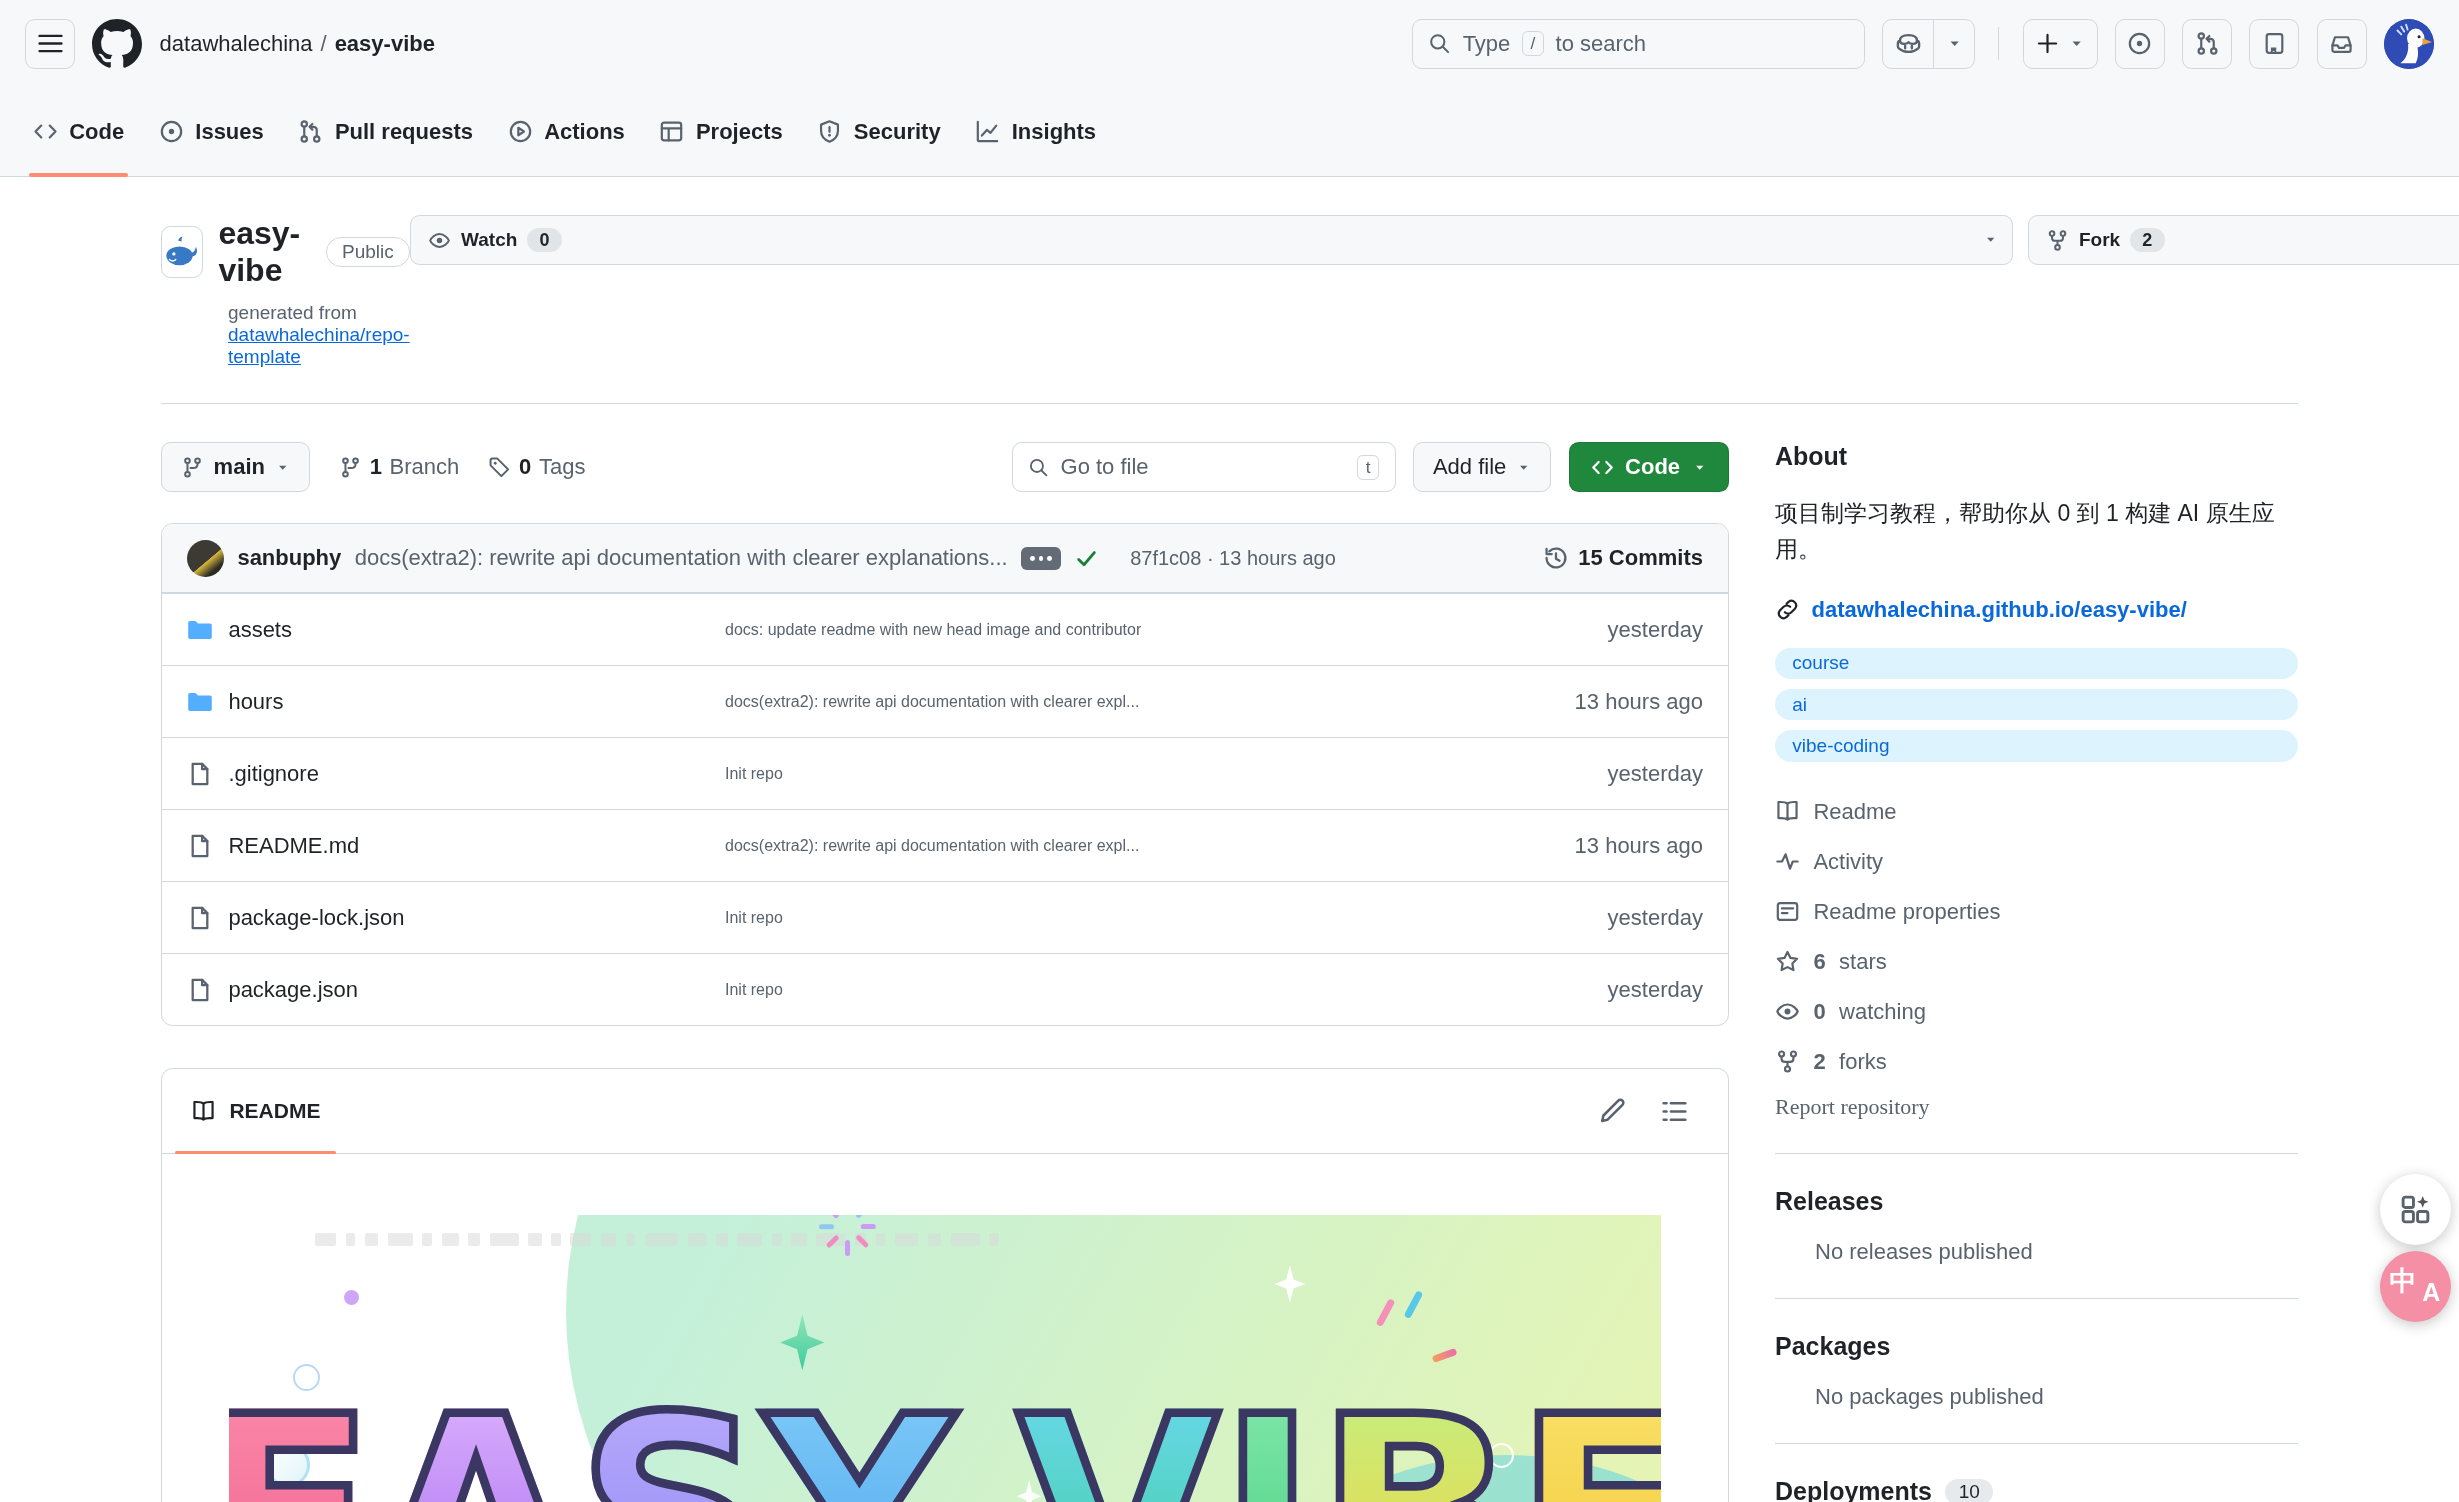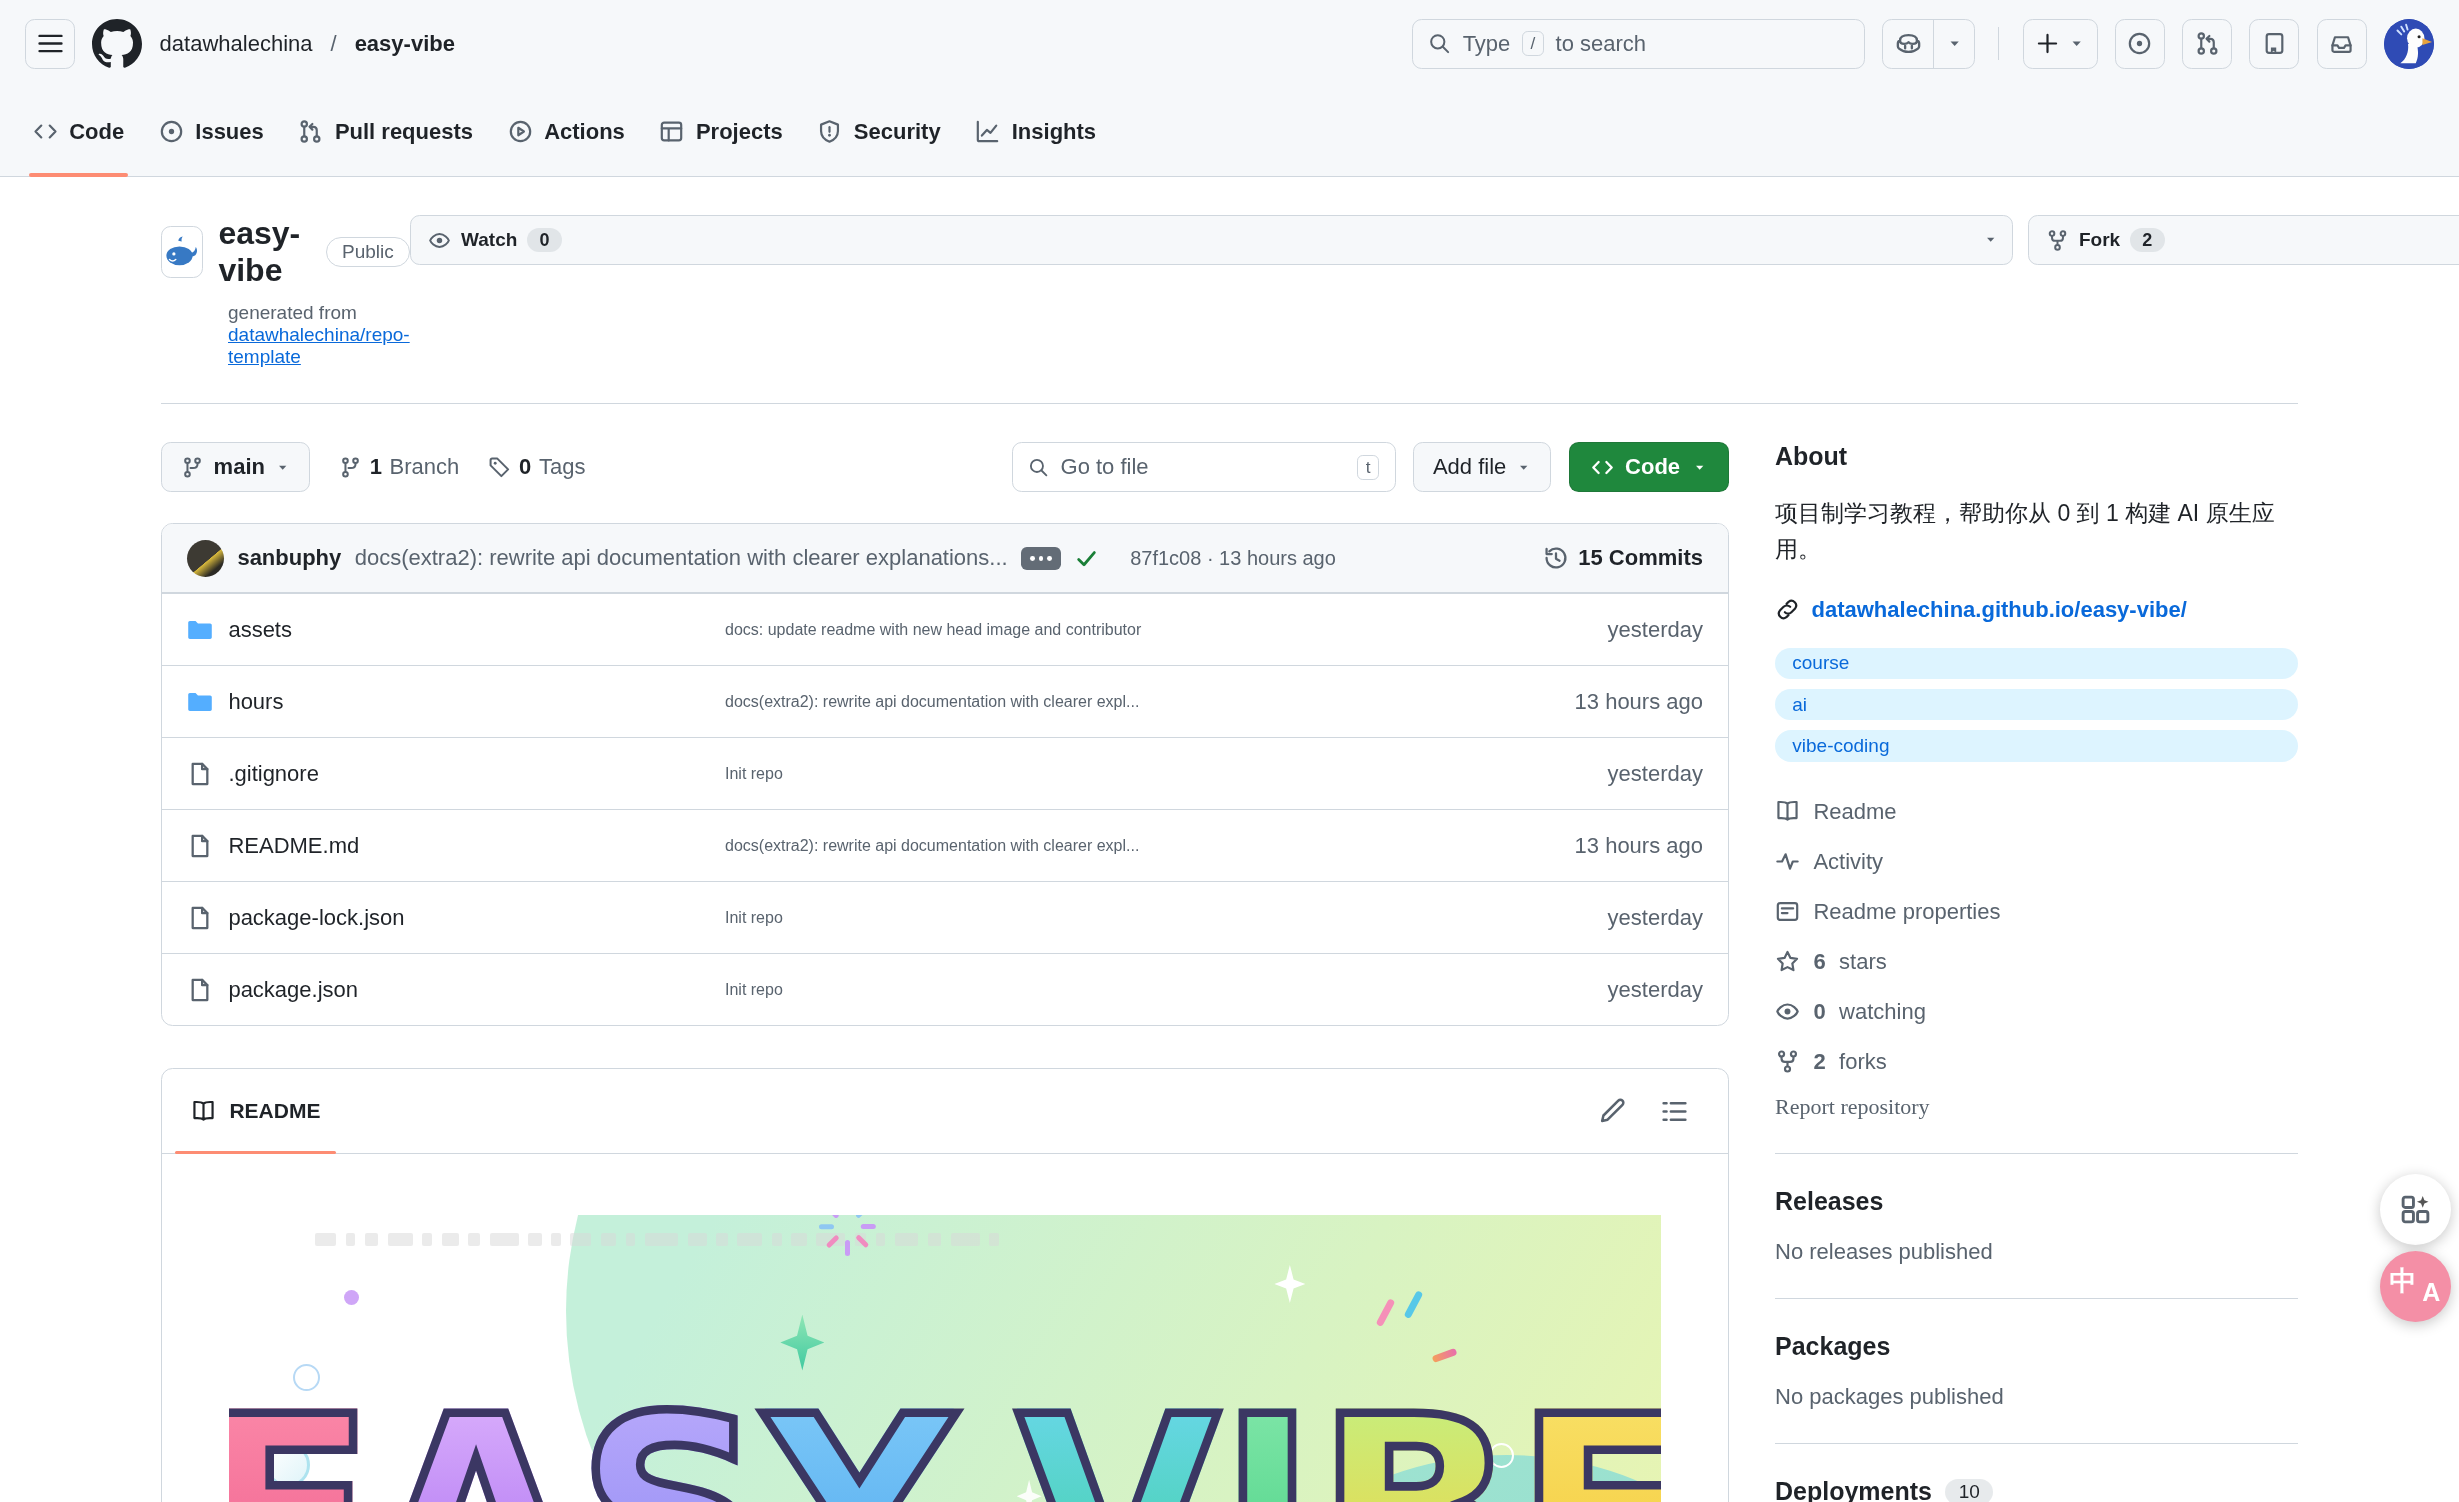--- a/index.html
+++ b/index.html
@@ -9,21 +9,21 @@
   svg { display:block; }
   .ic { stroke:#59636e; fill:none; stroke-width:1.4; stroke-linecap:round; stroke-linejoin:round; }
   .ic-dark { stroke:#1f2328; }
   .ic-fill { fill:#59636e; stroke:none; }
 
   
   .header { height:87px; background:#f6f8fa; display:flex; align-items:center; padding:0 25px; gap:17.3px; }
   .iconbtn { width:50px; height:50px; border:1px solid #d0d7de; border-radius:9.6px; background:#f6f8fa;
     display:flex; align-items:center; justify-content:center; flex:0 0 auto; }
   .gh-logo { width:50px; height:50px; fill:#1f2328; flex:0 0 auto; }
-  .crumbs { display:flex; align-items:center; gap:18px; font-size:22px; }
+  .crumbs { display:flex; align-items:center; gap:8px; font-size:22px; }
   .crumb-sep { color:#59636e; }
   .crumb-repo { font-weight:700; }
   .hspace { flex:1; }
   .searchbox { width:453px; height:50px; border:1px solid #d0d7de; border-radius:9.6px; background:#f6f8fa;
     display:flex; align-items:center; gap:11.5px; padding:0 15.4px; color:#59636e; }
   .kbd { border:1px solid #d0d7de; border-radius:5.8px; font-size:17.3px; padding:1px 7.7px; color:#59636e; }
   .splitbtn { display:flex; height:50px; border:1px solid #d0d7de; border-radius:9.6px; background:#f6f8fa; overflow:hidden; }
   .splitbtn .part { display:flex; align-items:center; justify-content:center; padding:0 11.5px; }
   .splitbtn .sep { width:1px; background:#d0d7de; }
   .vdiv { width:1px; height:33px; background:#d0d7de; margin:0 5.8px; }
@@ -132,21 +132,21 @@
   .about-desc { margin-top:25px; font-size:23px; line-height:1.55; }
   .about-link { margin-top:29px; display:flex; align-items:center; gap:11.5px; }
   .about-link a { color:#0969da; font-weight:700; font-size:22px; }
   .topics { margin-top:25px; display:flex; gap:9.6px; flex-wrap:wrap;flex-direction:column; }
   .topic { background:#ddf4ff; color:#0969da; border-radius:960px; padding:4.8px 17.3px; font-size:19px; }
   .sb-list { margin-top:25px; }
   .sb-item { display:flex; align-items:center; gap:13.4px; color:#59636e; font-size:22px; height:50px; }
   .sb-item b { color:#59636e; font-weight:700; }
   .report { color:#59636e; font-size:22px; margin-top:7.7px;font-family:Liberation Serif, serif; }
   .sb-sec { border-top:1px solid #d0d7de; margin-top:33px; padding-top:33px; }
-  .muted { color:#59636e; font-size:22px; margin-top:23px; }
+  .muted { color:#59636e; font-size:22px; margin-top:23px;margin-left:40px; }
   .dep-h { display:flex; align-items:center; gap:13.4px;text-align:center; }
   .cnt-pill { background:rgba(175,184,193,.3); border-radius:960px; font-size:19px; padding:1.9px 13.4px; font-weight:500; }
   .dep-row { margin-top:29px; display:flex; align-items:center; gap:13.4px; font-size:22px; }
   .dep-check { width:29px; height:29px; border-radius:50%; background:#1a7f37; display:flex; align-items:center; justify-content:center; }
   .dep-env { font-weight:700; }
   .dep-time { color:#59636e; }
 
   
   .floatbtn { position:fixed; right:7.7px; width:71px; height:71px; border-radius:50%; display:flex; align-items:center;
     justify-content:center; box-shadow:0 2.9px 13.4px rgba(0,0,0,.22); }

